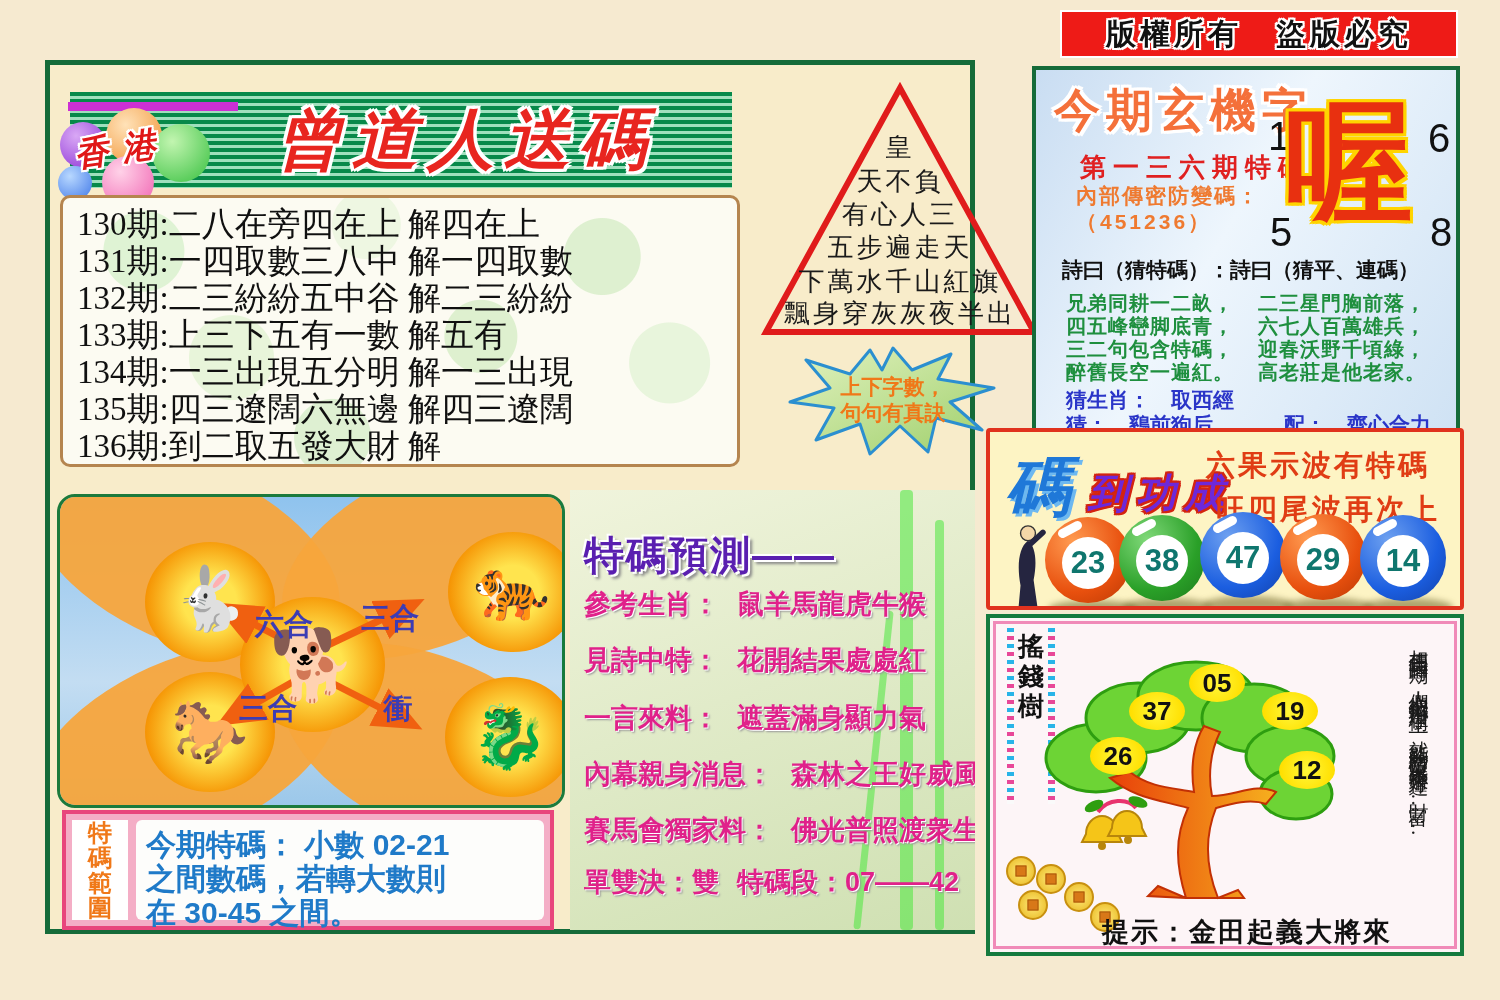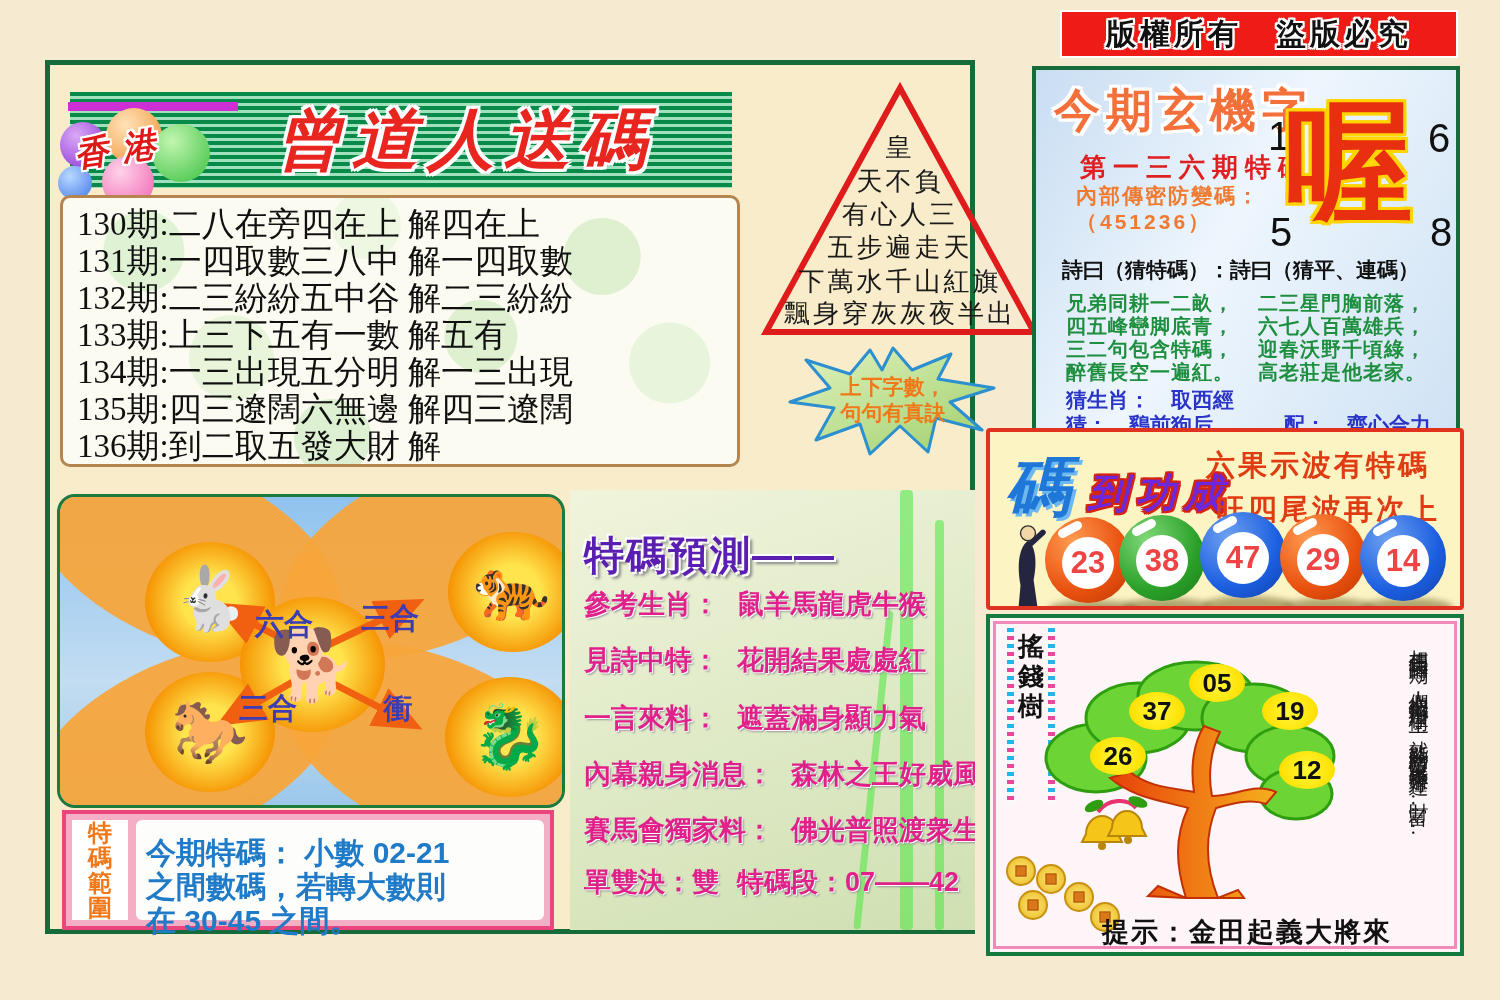--- a/index.html
+++ b/index.html
@@ -63,21 +63,21 @@
   .wing{position:absolute;width:330px;height:175px;border-radius:50%;background:#f7a53c;opacity:.95;}
   .zspot{position:absolute;border-radius:50%;background:radial-gradient(circle,#ffe44e 0 30%,#f59000 75%,#ef8000 100%);}
   .zanimal{position:absolute;font-size:62px;line-height:1;transform:translate(-50%,-50%);}
   .zlabel{position:absolute;font-size:29px;font-weight:bold;color:#3c3cb4;transform:translate(-50%,-50%);}
 
   
   .range-box{left:62px;top:810px;width:492px;height:120px;background:#f4aec6;border:4px solid #e8467c;
       box-sizing:border-box;display:flex;padding:6px;}
   .range-label{width:56px;background:#fff;margin-right:8px;display:flex;flex-direction:column;align-items:center;
       justify-content:center;font-size:24px;font-weight:bold;color:#f07818;line-height:25px;}
-  .range-content{flex:1;background:#fdfdfb;border-radius:6px;padding:16px 10px;box-sizing:border-box;}
+  .range-content{flex:1;background:#fdfdfb;border-radius:6px;padding:8px 10px;box-sizing:border-box;}
   .range-line{font-size:30px;font-weight:bold;color:#1f7ac8;line-height:34px;white-space:nowrap;}
 
   
   .prediction{left:570px;top:490px;width:405px;height:440px;background:linear-gradient(160deg,#f0f4dc,#cfe0b2);overflow:hidden;}
   .bamboo{position:absolute;background:#4ae83c;opacity:.55;border-radius:4px;}
   .pred-title{position:absolute;left:14px;top:38px;font-size:40px;font-weight:bold;color:#5a1fb0;
       text-shadow:2px 2px 0 #fff,-2px -2px 0 #fff,4px 4px 3px #888;white-space:nowrap;letter-spacing:2px;}
   .pred-row{position:absolute;font-size:27px;font-weight:bold;color:#e0218a;white-space:nowrap;
       text-shadow:1px 1px 0 #fff,2px 2px 2px #999;}
   .pred-row .v{margin-left:18px;}
@@ -105,21 +105,21 @@
   .balls-panel{left:986px;top:428px;width:478px;height:182px;border:4px solid #e0321e;border-radius:4px;
       box-sizing:border-box;background:#fdf4c4;overflow:hidden;}
   .slogan-char{position:absolute;left:16px;top:12px;font-size:64px;font-weight:bold;font-style:italic;color:#1f78d8;
       text-shadow:3px 3px 0 #6db8f0;}
   .slogan-rest{position:absolute;left:98px;top:34px;font-size:40px;font-weight:bold;font-style:italic;color:#6d28d9;letter-spacing:8px;white-space:nowrap;}
   .ball-line{position:absolute;font-size:29px;font-weight:bold;color:#e03c14;white-space:nowrap;letter-spacing:3px;
       font-family:"Liberation Serif",serif;}
   .ball{position:absolute;width:86px;height:86px;border-radius:50%;}
   .ball .patch{position:absolute;left:50%;top:54%;width:52px;height:52px;border-radius:50%;background:#fff;
       transform:translate(-50%,-50%);display:flex;align-items:center;justify-content:center;
-      font-size:31px;font-weight:bold;color:#ef4444;}
+      font-size:31px;font-weight:bold;color:#0f766e;}
   .ball .gleam{position:absolute;left:14%;top:9%;width:26px;height:9px;background:#fff;border-radius:5px;transform:rotate(-28deg);}
   .ball-shadow{position:absolute;width:90px;height:18px;border-radius:50%;background:rgba(95,85,25,.5);filter:blur(3px);}
   .b-orange{background:radial-gradient(circle at 32% 28%,#ff9a50,#e8500e 60%,#b93804);}
   .b-green{background:radial-gradient(circle at 32% 28%,#7fd878,#2aa028 60%,#1d7a1c);}
   .b-blue{background:radial-gradient(circle at 32% 28%,#6da0f0,#1b5ee0 60%,#1240a8);}
 
   
   .tree-panel{left:986px;top:614px;width:478px;height:342px;border:4px solid #157a3e;box-sizing:border-box;background:#fdf5f7;}
   .tree-inner{position:absolute;inset:3px;border:3px solid #f08ab8;}
   .tree-label{position:absolute;left:12px;top:10px;width:58px;height:180px;display:flex;justify-content:center;gap:4px;}

